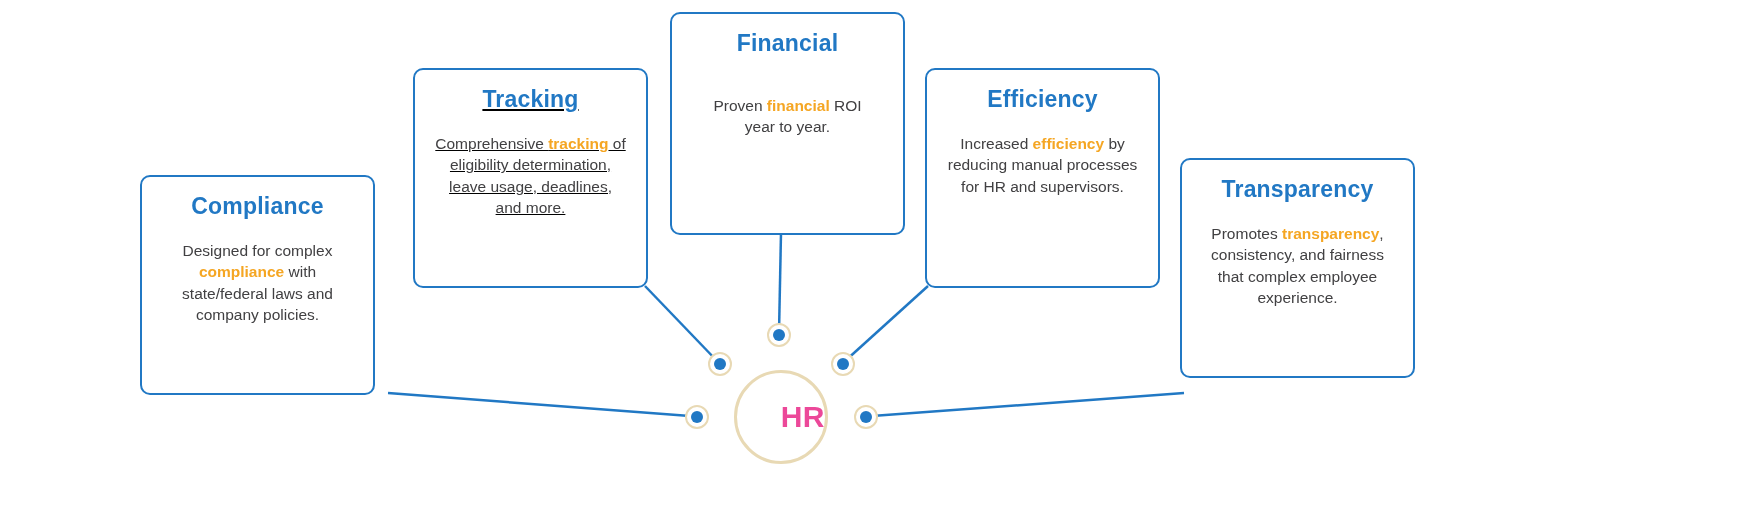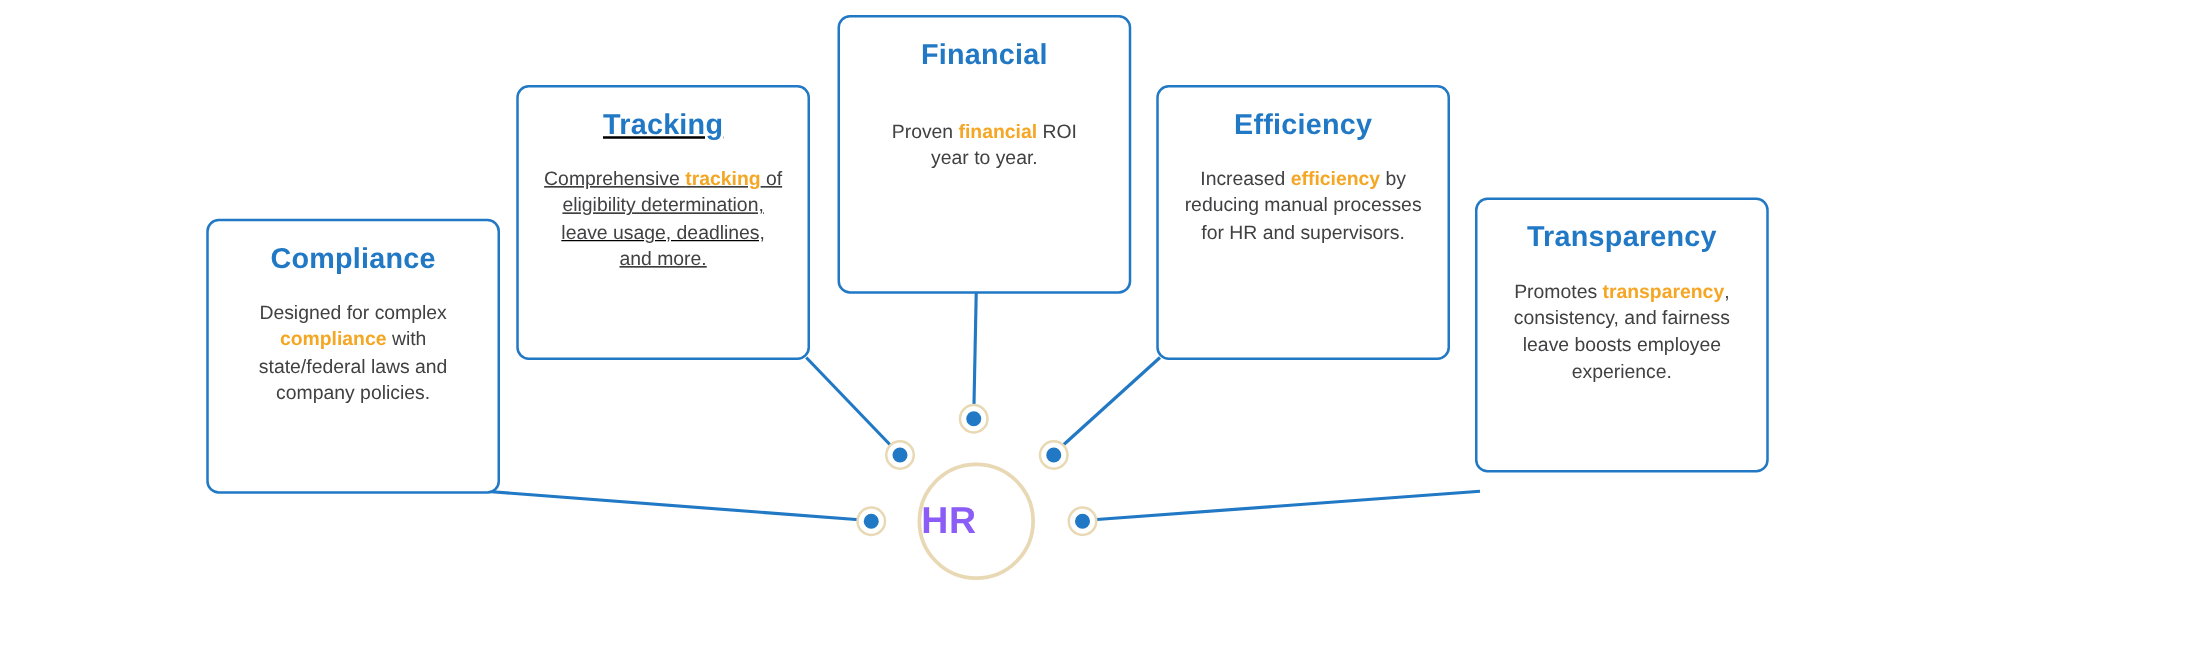--- a/index.html
+++ b/index.html
@@ -66,42 +66,42 @@
     width: 192px;
     text-align: center;
     font-size: 15.5px;
     line-height: 1.38;
     color: var(--text);
   }
   .hl {
     color: var(--orange);
     font-weight: bold;
   }
-  #card-compliance   { left: 165px;  top: 175px; }
+  #card-compliance   { left: 140px;  top: 175px; }
   #card-tracking     { left: 413px;  top: 68px; text-decoration: underline;  }
   #card-financial    { left: 670px;  top: 12px;  height: 223px; }
   #card-efficiency   { left: 925px;  top: 68px;  }
   #card-transparency { left: 1180px; top: 158px; }
   #card-financial .body { margin-top: 38px; width: 176px; }
   .hr-circle {
     position: absolute;
     left: 734px;
     top: 370px;
     width: 94px;
     height: 94px;
     background: #ffffff;
     border: 3px solid var(--tan);
     border-radius: 50%;
     box-sizing: border-box;
     display: flex;
     align-items: center;
-    justify-content: flex-start;
+    justify-content: flex-end;
     font-size: 30px;
     font-weight: bold;
-    color: #8b5cf6;
+    color: #ec4899;
     letter-spacing: 0.5px;
   }
 </style>
 </head>
 <body>
 
 <div class="stage">
 
   <svg class="connectors" viewBox="0 0 1762 524" xmlns="http://www.w3.org/2000/svg">
     <line x1="388" y1="393" x2="690" y2="416"></line>
@@ -147,20 +147,20 @@
     <p class="body"><span>Proven </span><span class="hl">financial</span><span> ROI year to year.</span></p>
   </div>
 
   <div class="card" id="card-efficiency">
     <h2>Efficiency</h2>
     <p class="body"><span>Increased </span><span class="hl">efficiency</span><span> by reducing manual processes for HR and supervisors.</span></p>
   </div>
 
   <div class="card" id="card-transparency">
     <h2>Transparency</h2>
-    <p class="body"><span>Promotes </span><span class="hl">transparency</span><span>, consistency, and fairness leave boosts employee experience.</span></p>
+    <p class="body"><span>Promotes </span><span class="hl">transparency</span><span>, consistency, and fairness that complex employee experience.</span></p>
   </div>
 
   <div class="hr-circle">
     <span>HR</span>
   </div>
 
 </div>
 
 </body></html>

